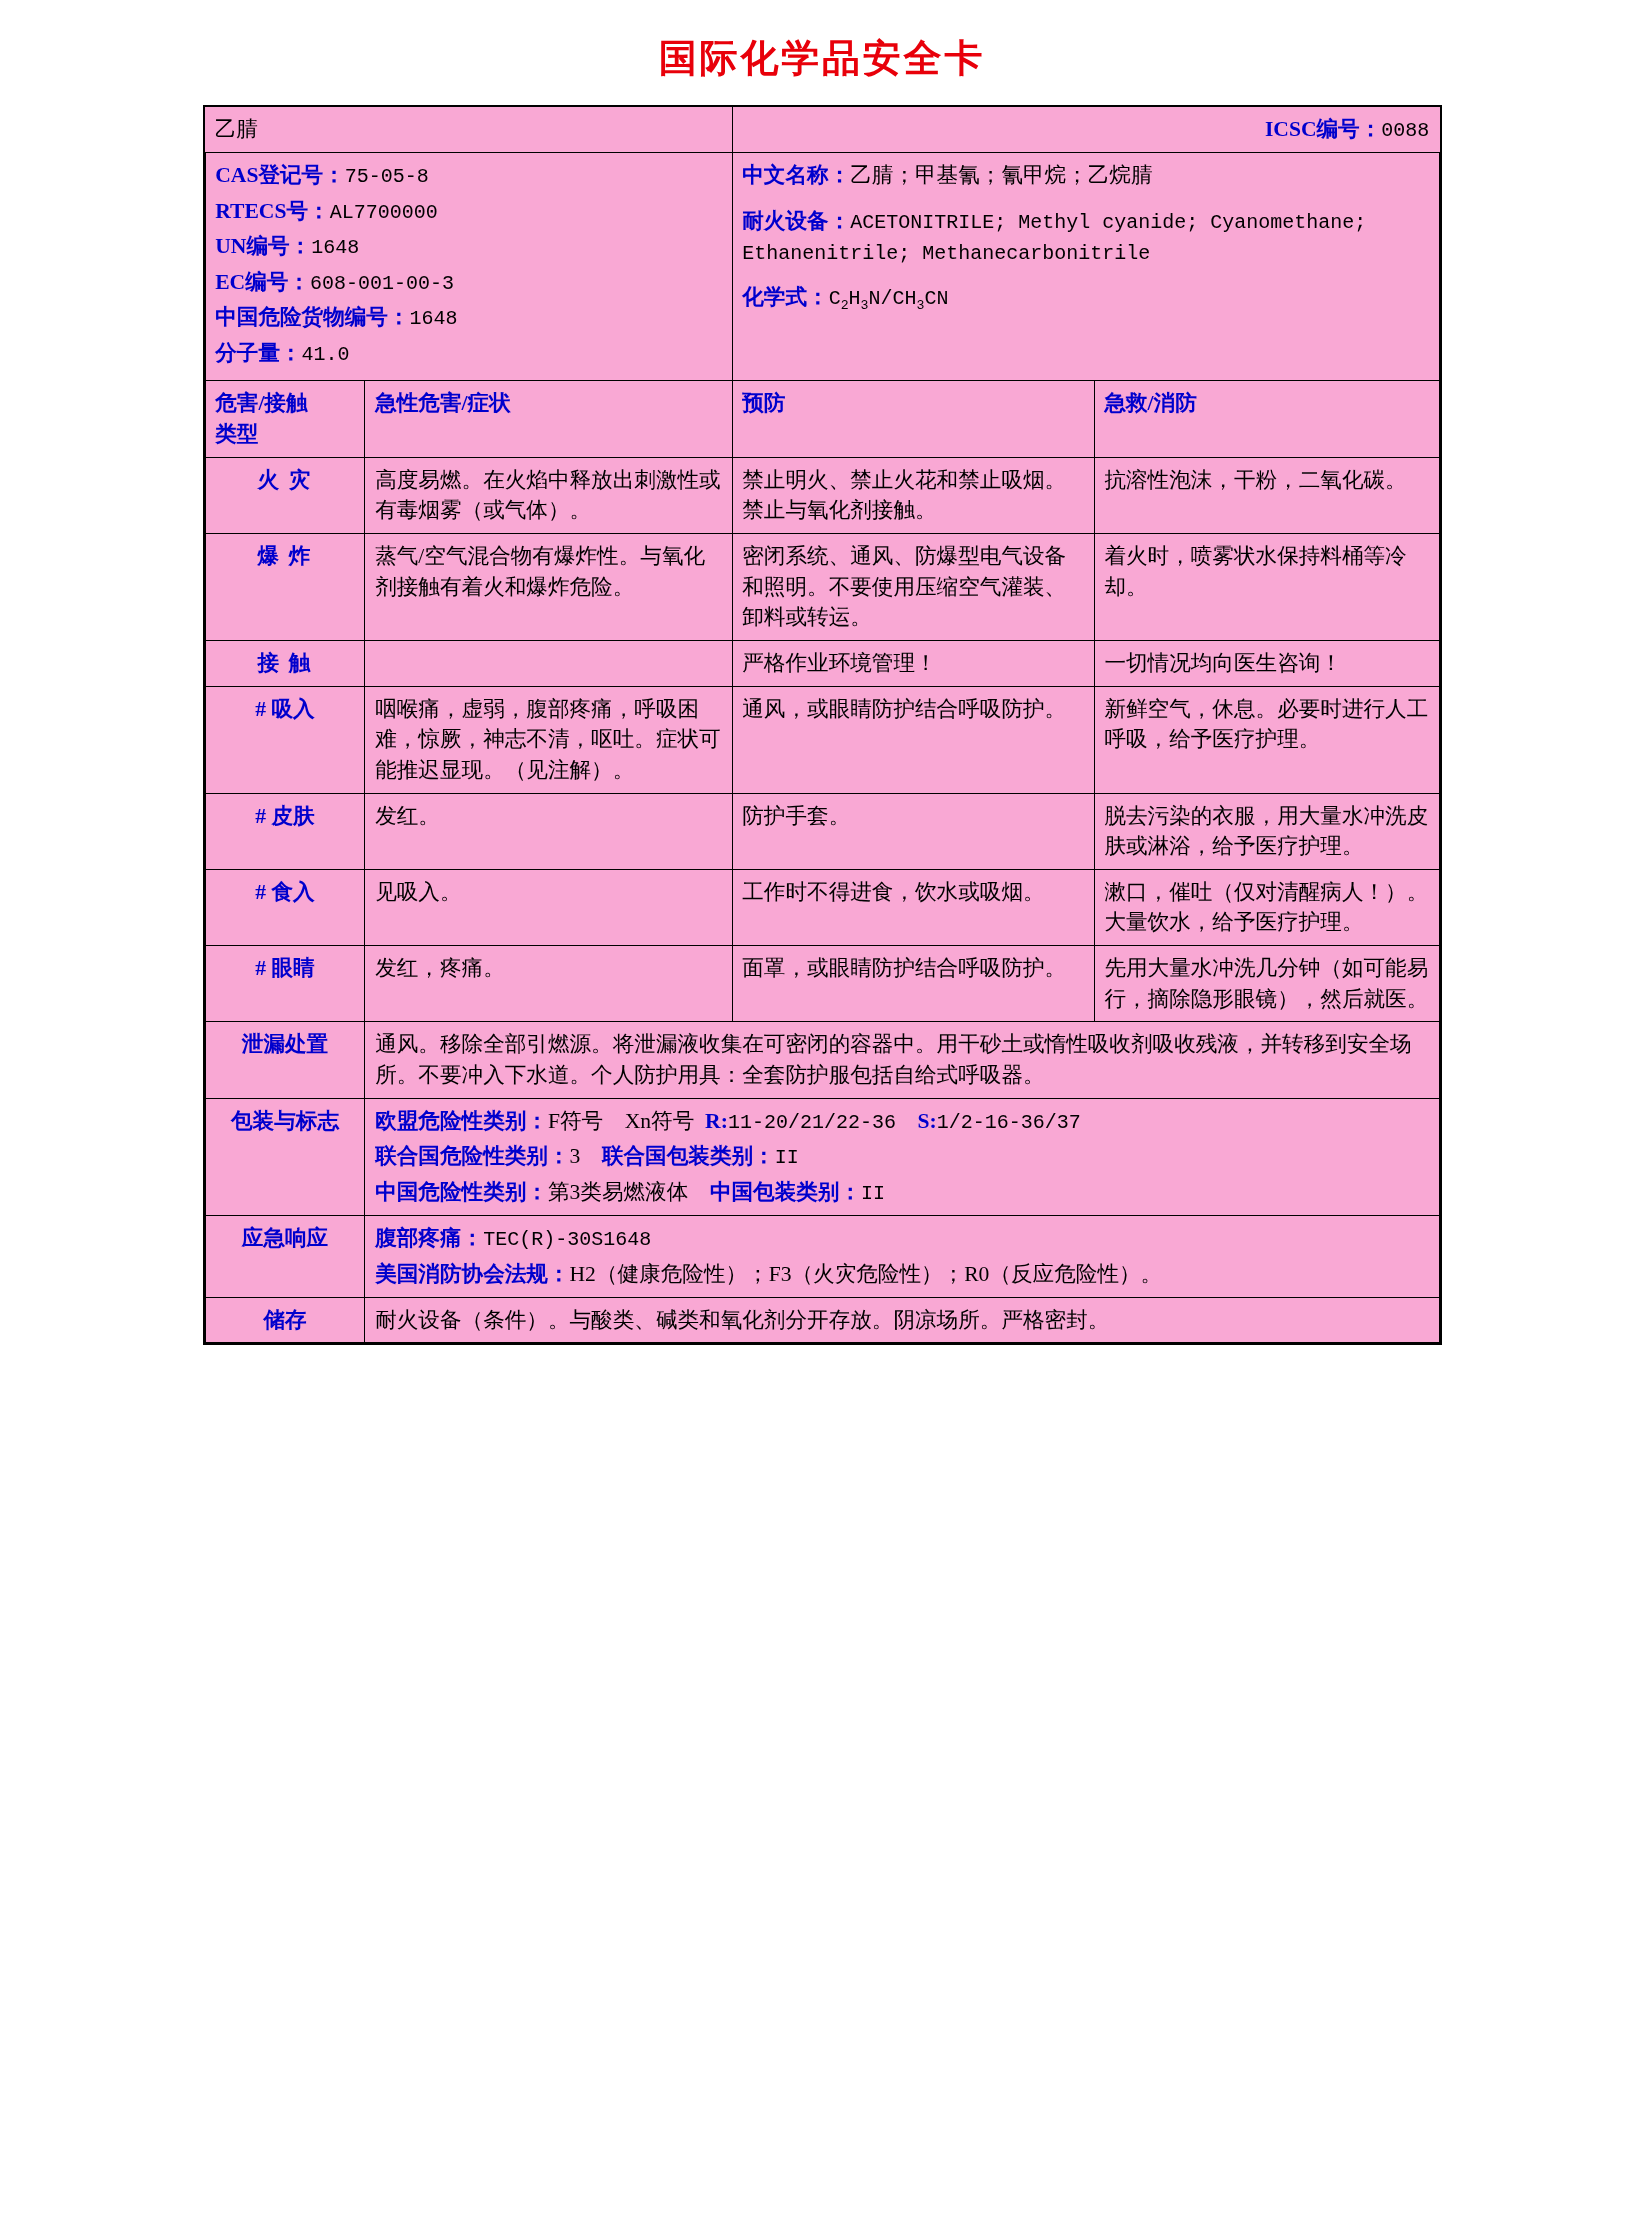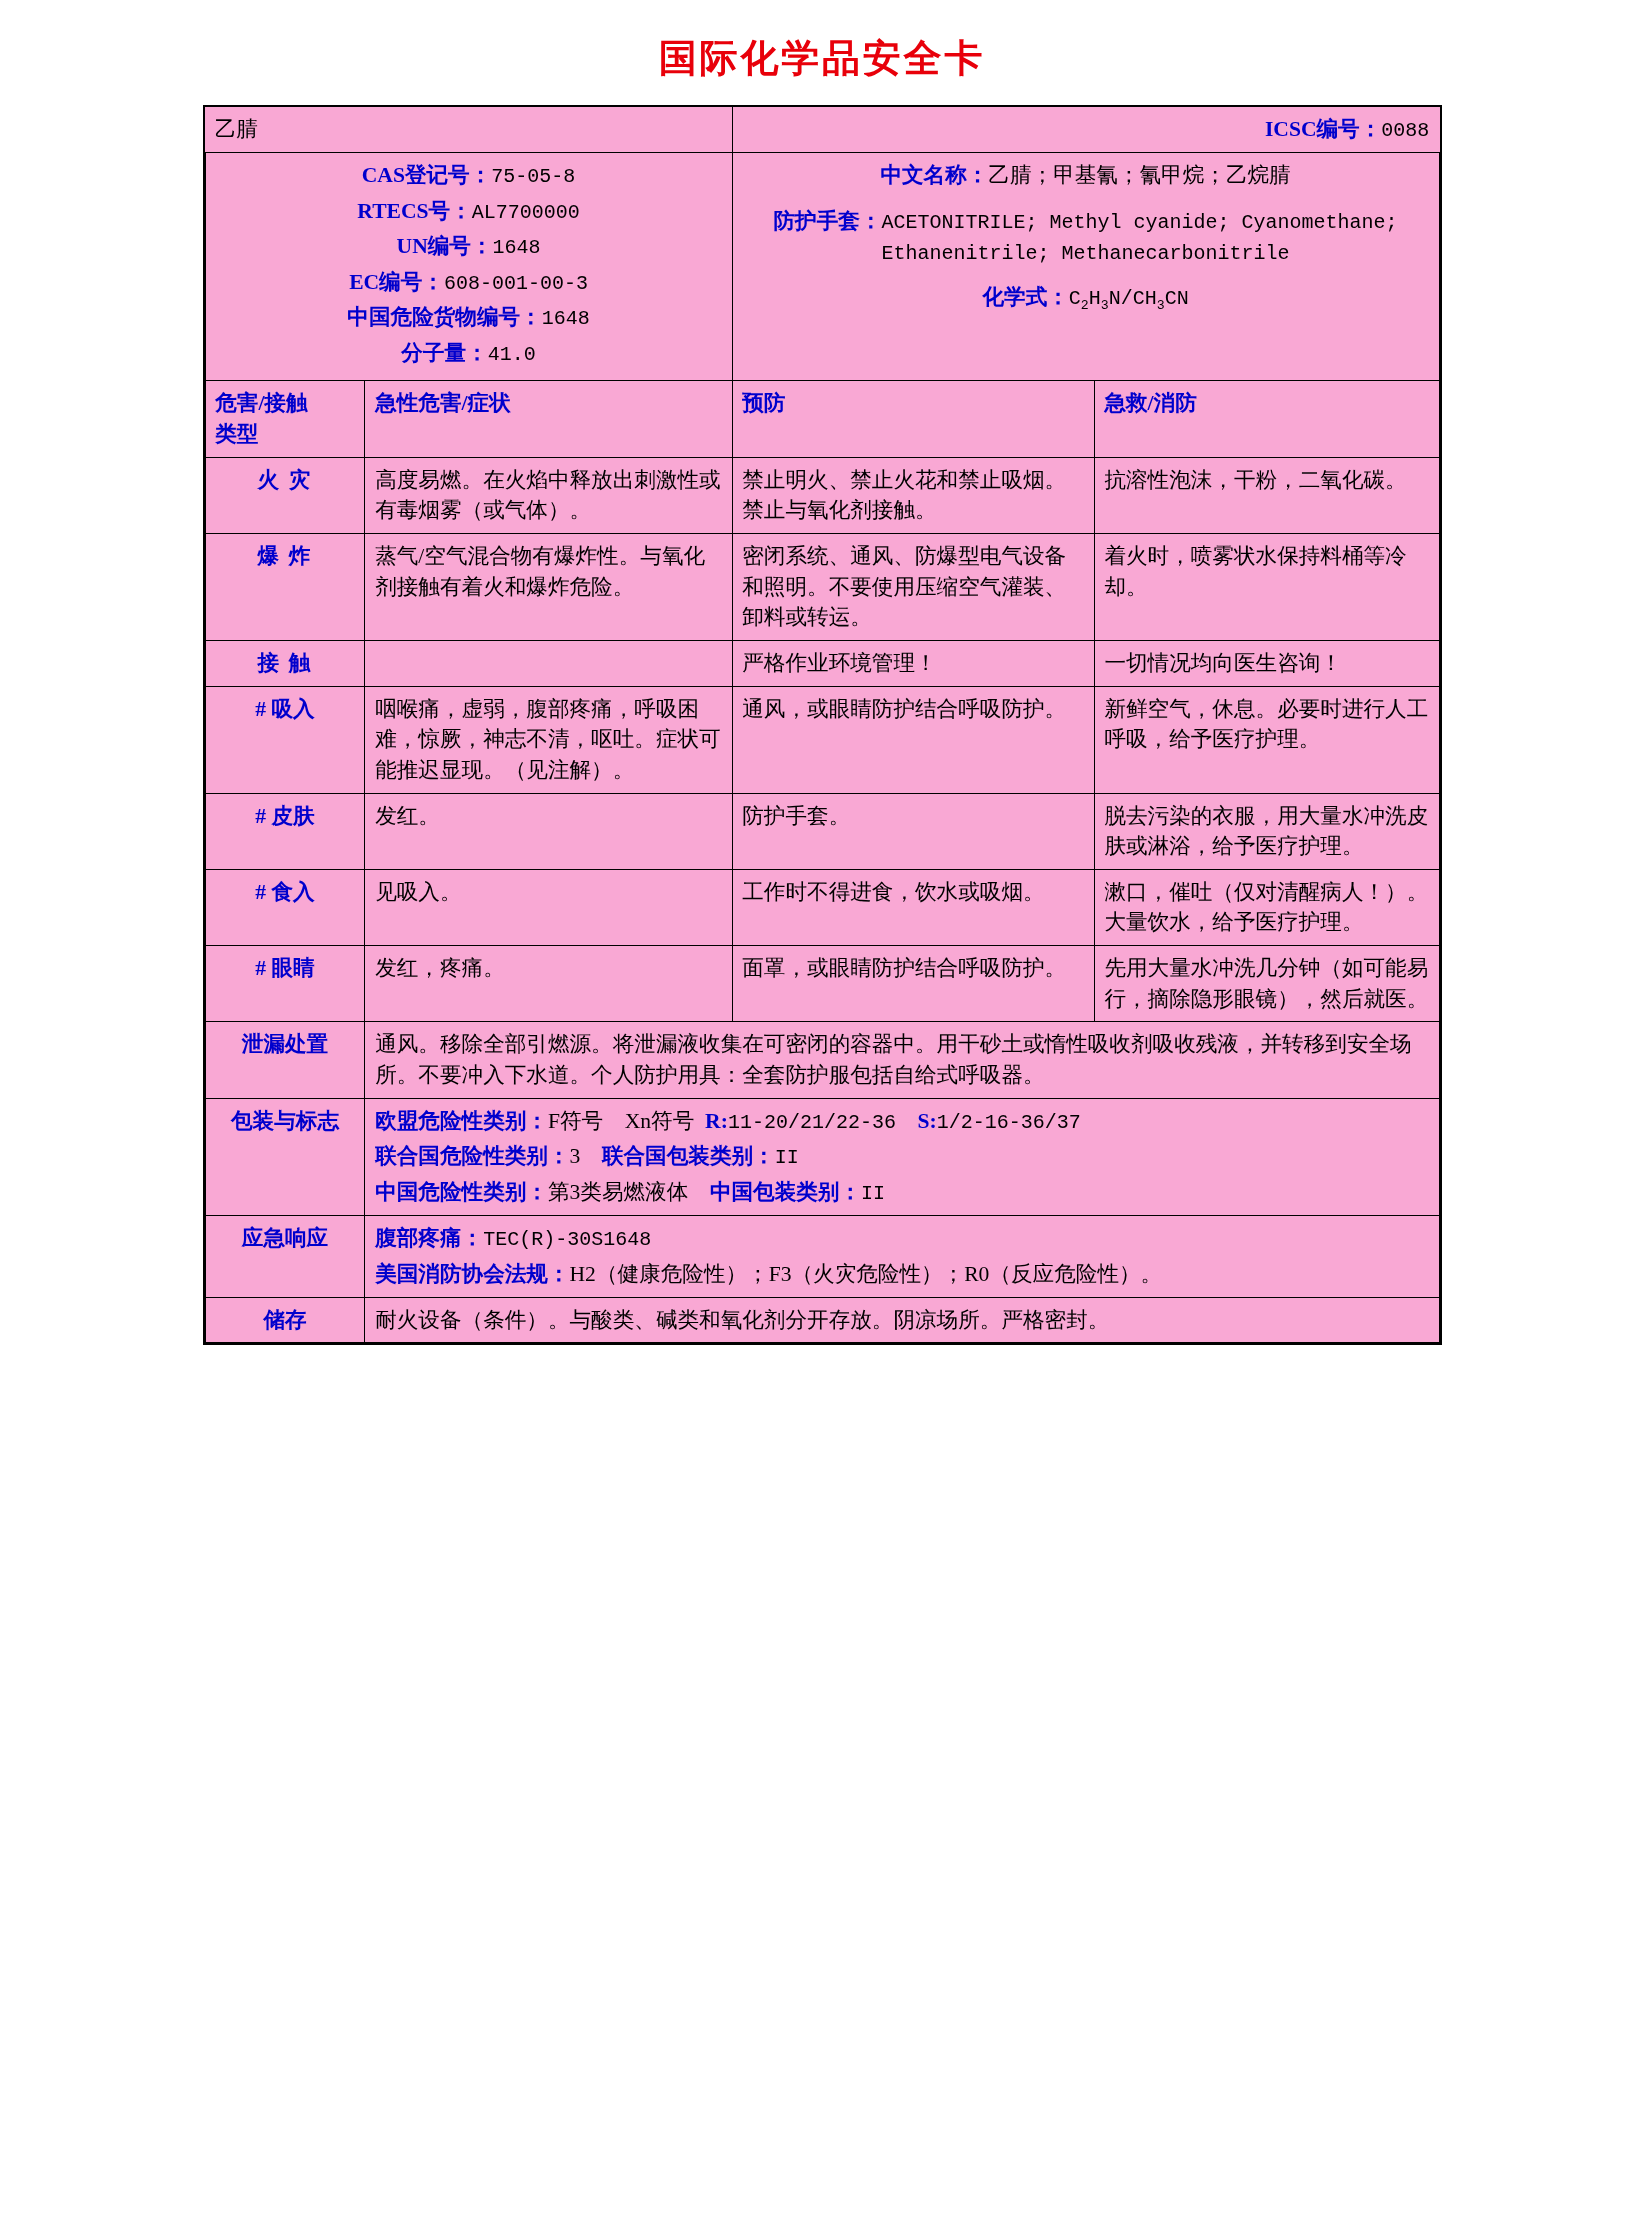--- a/index.html
+++ b/index.html
@@ -68,21 +68,20 @@
     color: #0000cd;
     font-weight: bold;
   }
   .mono {
     font-family: "Liberation Mono", "DejaVu Sans Mono", monospace;
     font-size: 20px;
   }
   .ident-block {
     border-left: none;
     border-right: none;
-    text-align: center;
   }
   .ident-left p, .ident-right p {
     margin: 0 0 4.2px 0;
     font-size: 21.6px;
     line-height: 1.45;
   }
   .ident-left { padding-left: 9.7px; }
   .ident-right { padding-left: 4.2px; }
 
   
@@ -154,21 +153,21 @@
         <td class="ident-block ident-left" colspan="2">
           <p><span class="lbl">CAS登记号：</span><span class="mono">75-05-8</span></p>
           <p><span class="lbl">RTECS号：</span><span class="mono">AL7700000</span></p>
           <p><span class="lbl">UN编号：</span><span class="mono">1648</span></p>
           <p><span class="lbl">EC编号：</span><span class="mono">608-001-00-3</span></p>
           <p><span class="lbl">中国危险货物编号：</span><span class="mono">1648</span></p>
           <p><span class="lbl">分子量：</span><span class="mono">41.0</span></p>
         </td>
         <td class="ident-block ident-right" colspan="2">
           <p><span class="lbl">中文名称：</span><span>乙腈；甲基氰；氰甲烷；乙烷腈</span></p>
-          <p style="margin-top:14px"><span class="lbl">防护手套：</span><span class="mono">ACETONITRILE; Methyl cyanide; Cyanomethane; Ethanenitrile; Methanecarbonitrile</span></p>
+          <p style="margin-top:14px"><span class="lbl">耐火设备：</span><span class="mono">ACETONITRILE; Methyl cyanide; Cyanomethane; Ethanenitrile; Methanecarbonitrile</span></p>
           <p style="margin-top:14px"><span class="lbl">化学式：</span><span class="mono">C<sub>2</sub>H<sub>3</sub>N/CH<sub>3</sub>CN</span></p>
         </td>
       </tr>
 
       <tr>
         <td class="hdr">危害/接触<br>类型</td>
         <td class="hdr">急性危害/症状</td>
         <td class="hdr">预防</td>
         <td class="hdr">急救/消防</td>
       </tr>

